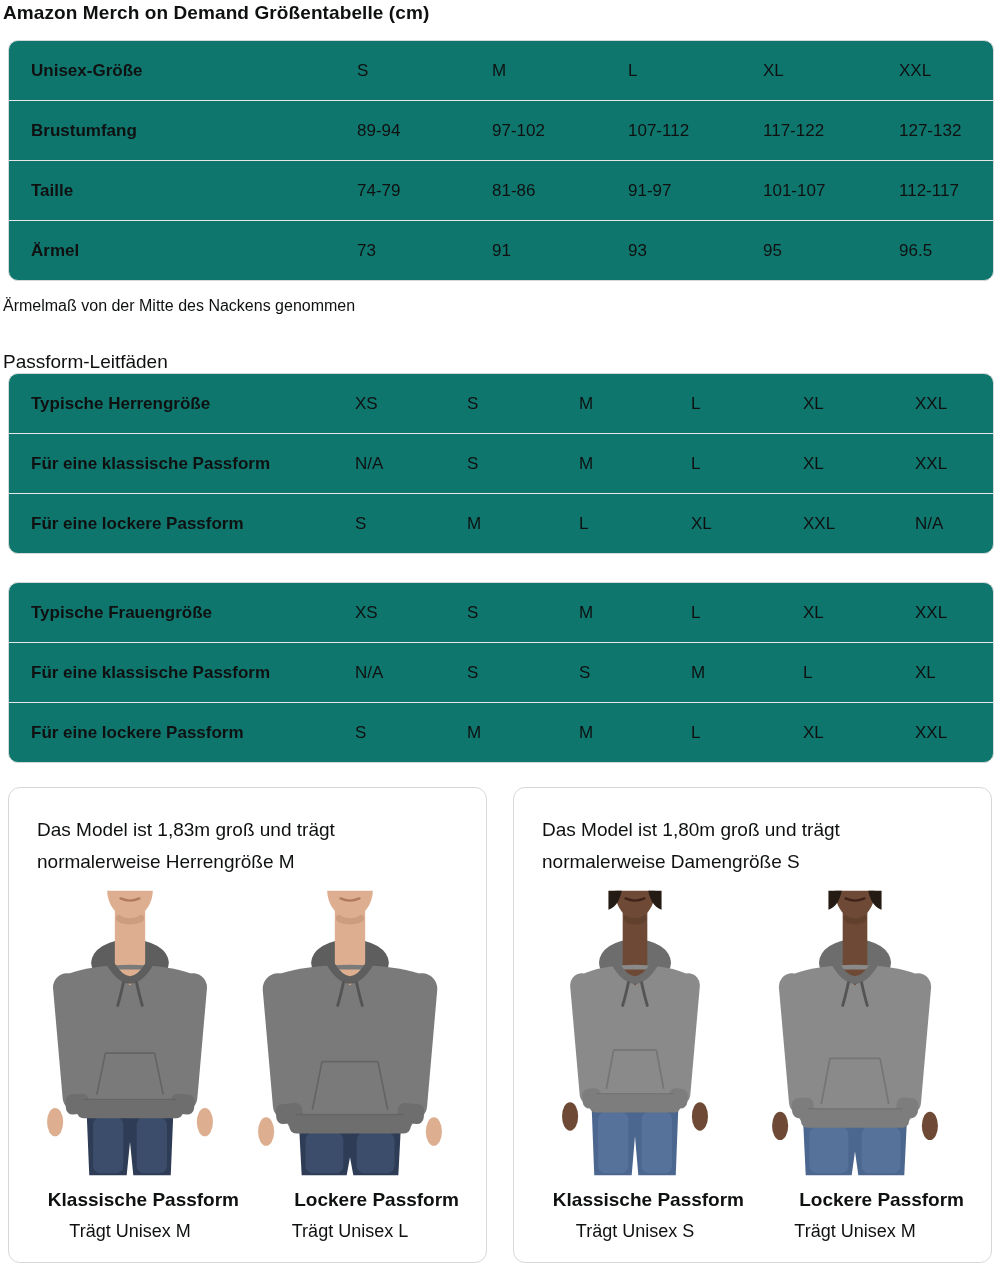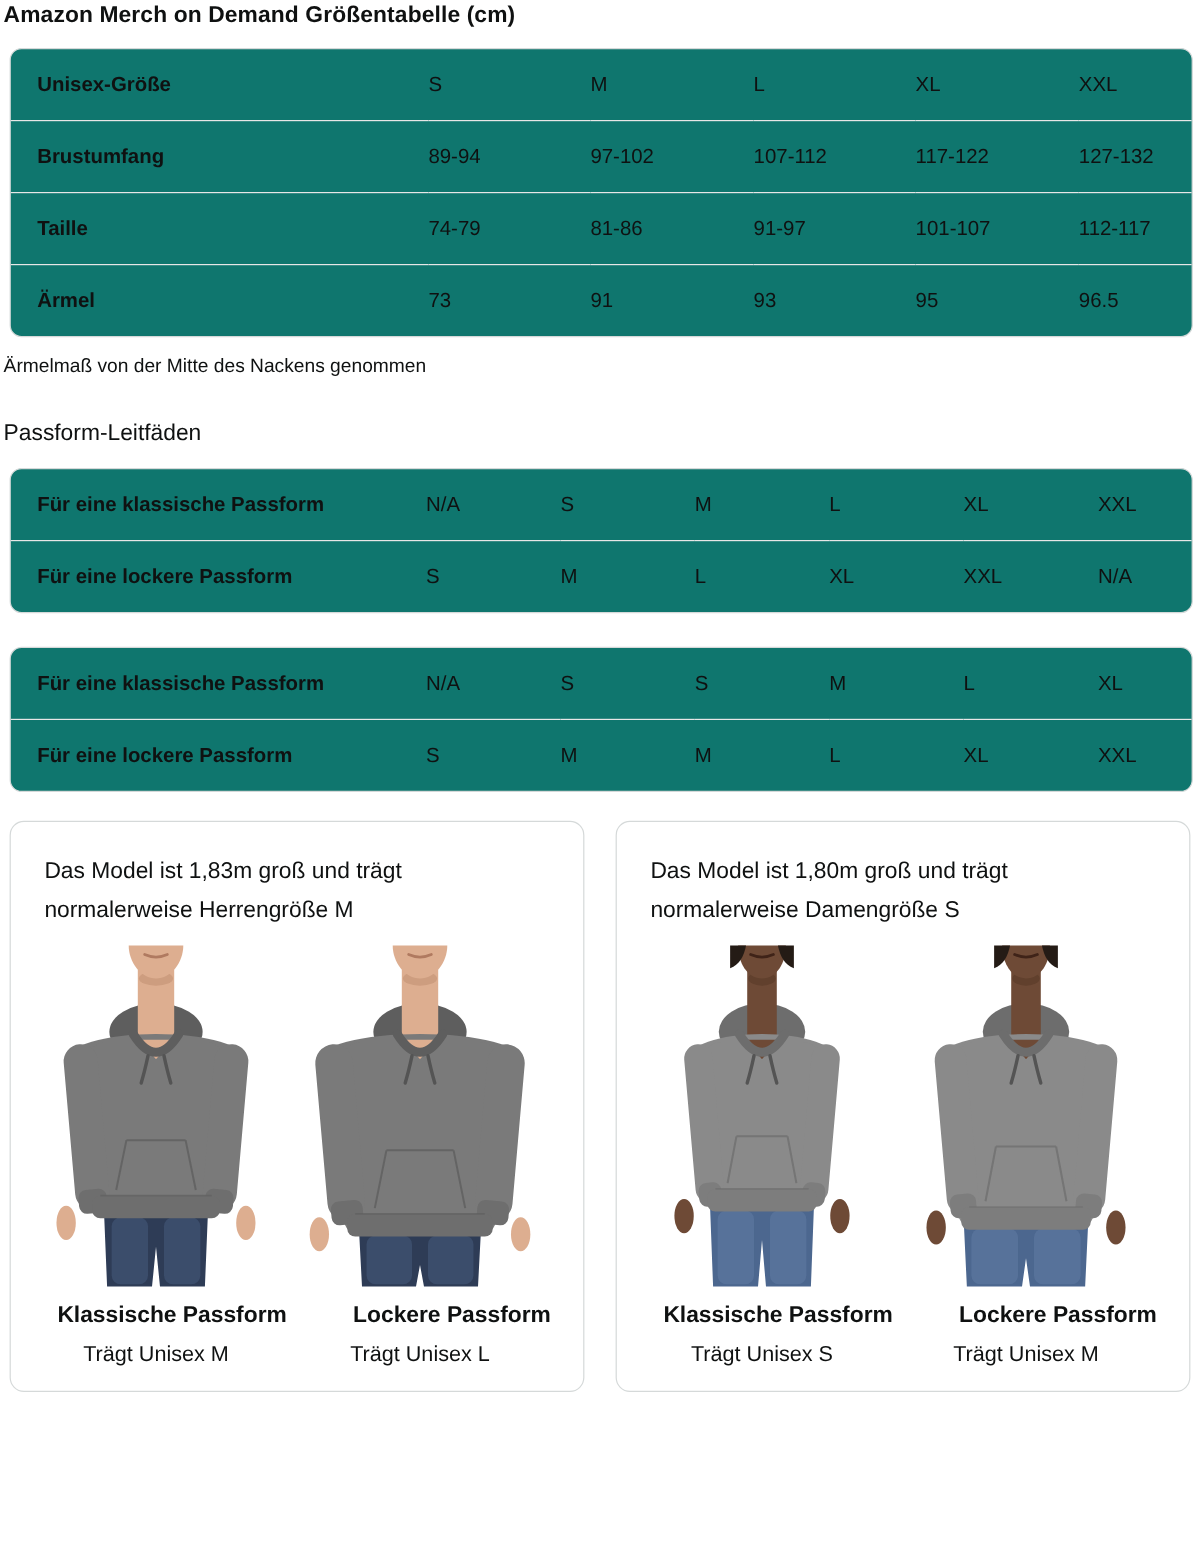--- a/index.html
+++ b/index.html
@@ -9,21 +9,21 @@
   .title{font-size:19px;font-weight:700;margin:0 0 16px -5px;letter-spacing:.1px;}
 
   table.tbl{width:984px;border:1px solid #D5D9D9;border-radius:10px;border-spacing:0;
             border-collapse:separate;table-layout:fixed;background:#0f766e;}
   table.tbl td{padding:19px 0;font-size:17px;line-height:21px;border-top:1px solid #E7E7E7;
                white-space:nowrap;overflow:hidden;}
   table.tbl tr:first-child td{border-top:none;}
   table.tbl td.lbl{font-weight:700;padding-left:22px;}
 
   .note{font-size:16px;margin:16px 0 0 -5px;}
-  .section-heading{font-size:19px;font-weight:400;margin:36px 0 17px -5px;}
+  .section-heading{font-size:19px;font-weight:400;margin:36px 0 0 -5px;}
   .fit-gap{margin-top:28px;}
 
   .cards{display:flex;gap:26px;margin-top:24px;align-items:stretch;}
   .card{width:479px;box-sizing:border-box;border:1px solid #D5D9D9;border-radius:12px;
         padding:18px 35px 20px 20px;background:#fff;}
   .card-desc{font-size:19px;line-height:32px;max-width:378px;margin:8px 0 12px 8px;}
   .figs{display:flex;gap:2px;justify-content:center;}
   .fig-col{width:218px;text-align:center;}
   .photo{width:218px;height:286px;}
   .photo svg{display:block;}
@@ -91,20 +91,29 @@
         <col style="width:346px">
         <col style="width:112px">
         <col style="width:112px">
         <col style="width:112px">
         <col style="width:112px">
         <col style="width:112px">
         <col style="width:78px">
       </colgroup>
     <tbody>
       <tr>
+        <td class="lbl">Typische Herrengröße</td>
+        <td>XS</td>
+        <td>S</td>
+        <td>M</td>
+        <td>L</td>
+        <td>XL</td>
+        <td>XXL</td>
+      </tr>
+      <tr>
         <td class="lbl">Für eine klassische Passform</td>
         <td>N/A</td>
         <td>S</td>
         <td>M</td>
         <td>L</td>
         <td>XL</td>
         <td>XXL</td>
       </tr>
       <tr>
         <td class="lbl">Für eine lockere Passform</td>
@@ -122,20 +131,29 @@
     <colgroup>
         <col style="width:346px">
         <col style="width:112px">
         <col style="width:112px">
         <col style="width:112px">
         <col style="width:112px">
         <col style="width:112px">
         <col style="width:78px">
       </colgroup>
     <tbody>
+      <tr>
+        <td class="lbl">Typische Frauengröße</td>
+        <td>XS</td>
+        <td>S</td>
+        <td>M</td>
+        <td>L</td>
+        <td>XL</td>
+        <td>XXL</td>
+      </tr>
       <tr>
         <td class="lbl">Für eine klassische Passform</td>
         <td>N/A</td>
         <td>S</td>
         <td>S</td>
         <td>M</td>
         <td>L</td>
         <td>XL</td>
       </tr>
       <tr>

